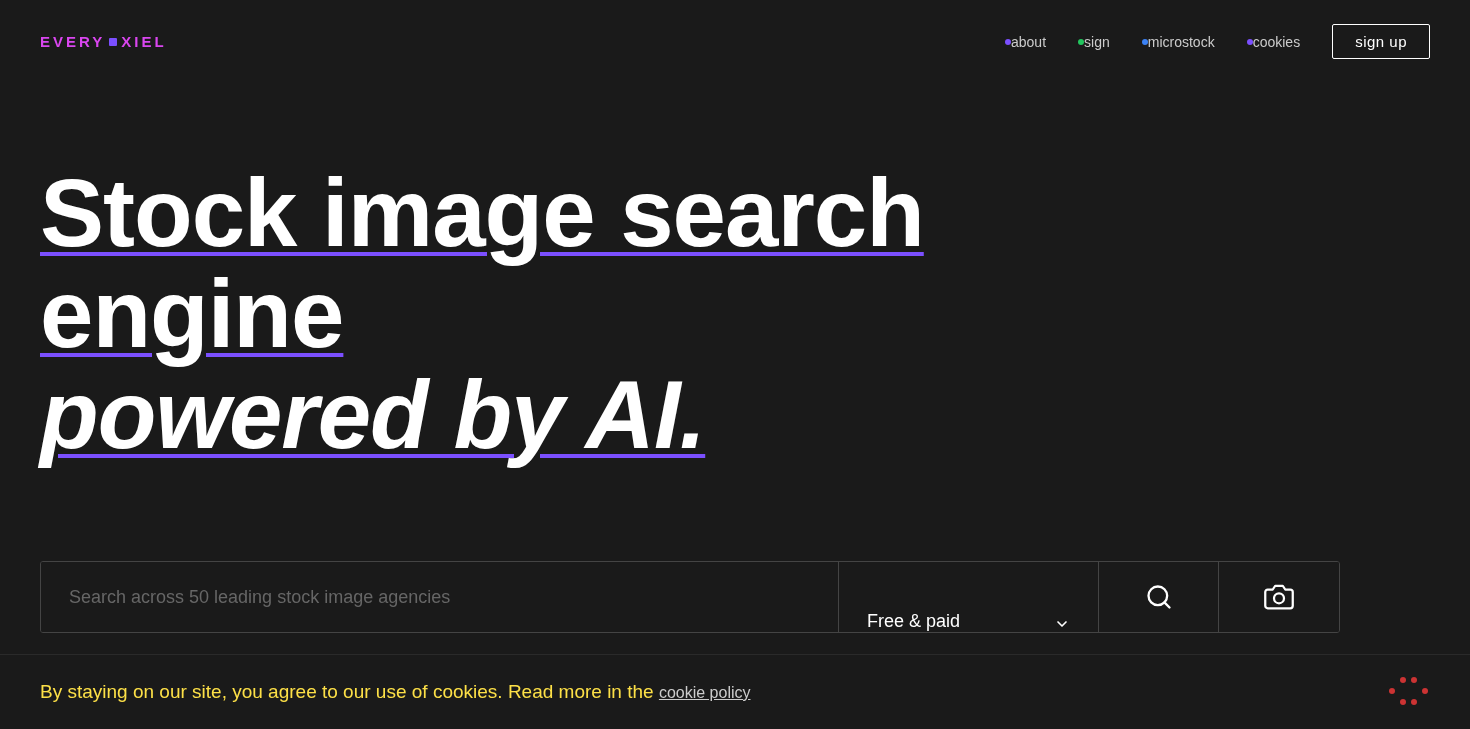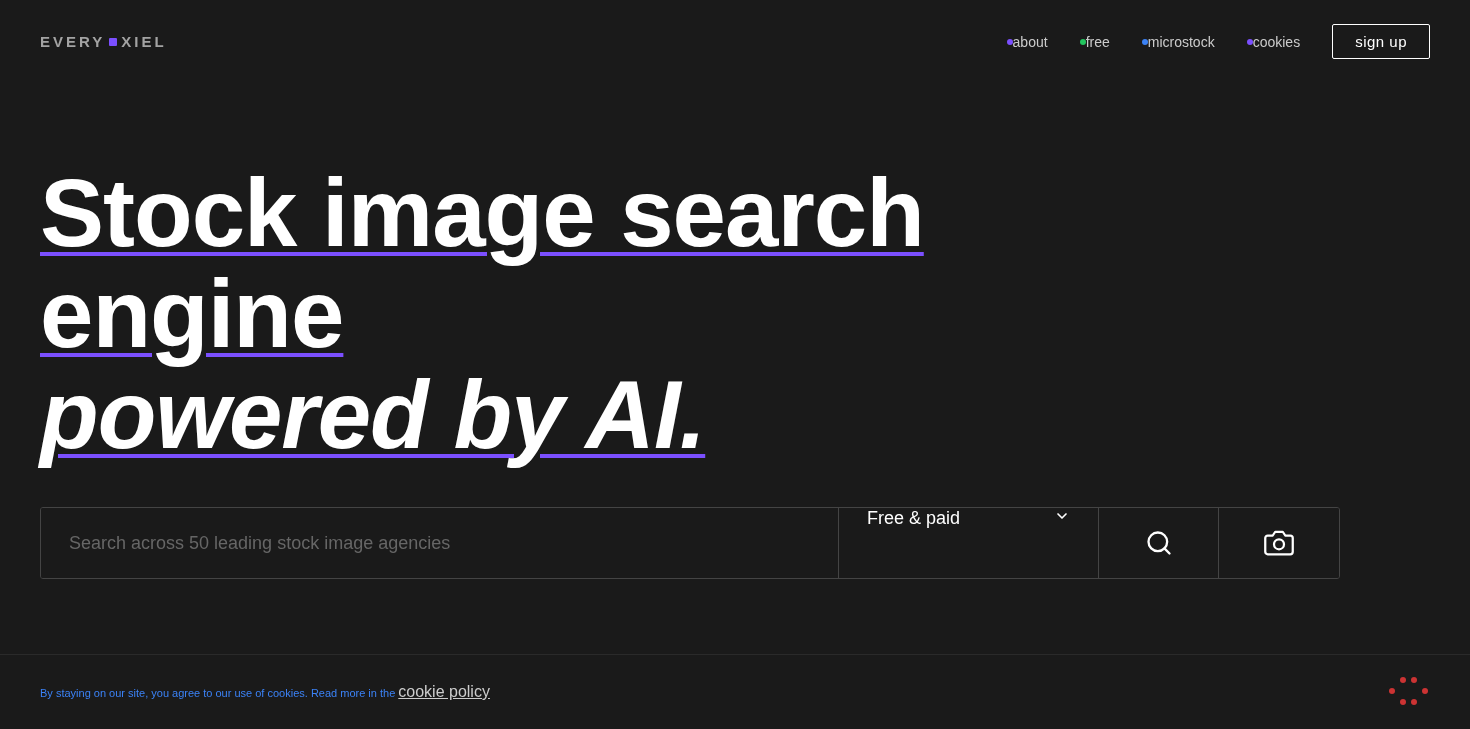--- a/index.html
+++ b/index.html
@@ -31,21 +31,21 @@
       display: flex;
       align-items: center;
       gap: 3px;
     }
 
     .logo-text {
       font-size: 15px;
       font-weight: 600;
       letter-spacing: 3px;
       text-transform: uppercase;
-      color: #a3a3a3;
+      color: #d946ef;
     }
 
     .logo-pixel {
       display: inline-block;
       width: 8px;
       height: 8px;
       background: #7b4fff;
       border-radius: 1px;
       margin: 0 1px;
       vertical-align: middle;
@@ -97,21 +97,21 @@
     
     .hero {
       padding: 80px 40px 60px 40px;
     }
 
     .hero-title {
       font-size: 96px;
       font-weight: 700;
       line-height: 1.05;
       letter-spacing: -1px;
-      margin-bottom: 42px;
+      margin-bottom: 96px;
       max-width: 1000px;
     }
 
     .hero-title-line1 {
       display: block;
       text-decoration: underline;
       text-decoration-color: #7b4fff;
       text-underline-offset: 6px;
       text-decoration-thickness: 4px;
     }
@@ -155,21 +155,21 @@
       padding: 0 28px;
       height: 100%;
     }
 
     .search-input::placeholder {
       color: #666;
     }
 
     .filter-dropdown {
       display: flex;
-      align-items: flex-start;
+      align-items: flex-end;
       justify-content: space-between;
       padding: 0 28px;
       min-width: 260px;
       background: #1a1a1a;
       border-right: 1.5px solid #444;
       cursor: pointer;
       gap: 12px;
     }
 
     .filter-label {
@@ -241,22 +241,22 @@
       background: #1a1a1a;
       border-top: 1px solid #2a2a2a;
       padding: 22px 40px;
       display: flex;
       align-items: center;
       justify-content: space-between;
       z-index: 100;
     }
 
     .cookie-text {
-      font-size: 11px;
-      color: #3b82f6;
+      font-size: 19px;
+      color: #fde047;
       margin-top: 8px;
     }
 
     .cookie-link {
       color: #cccccc;
       text-decoration: underline;
       cursor: pointer;
     }
 
     .cookie-dots-grid {
@@ -288,21 +288,21 @@
     <span class="logo-text">XIEL</span>
   </div>
 
   <div class="nav-right">
     <a class="nav-link">
       <span class="nav-dot"></span>
       <span>about</span>
     </a>
     <a class="nav-link">
       <span class="nav-dot green"></span>
-      <span>free</span>
+      <span>sign</span>
     </a>
     <a class="nav-link">
       <span class="nav-dot blue"></span>
       <span>microstock</span>
     </a>
     <a class="nav-link">
       <span class="nav-dot"></span>
       <span>cookies</span>
     </a>
     <button class="sign-up-btn">

